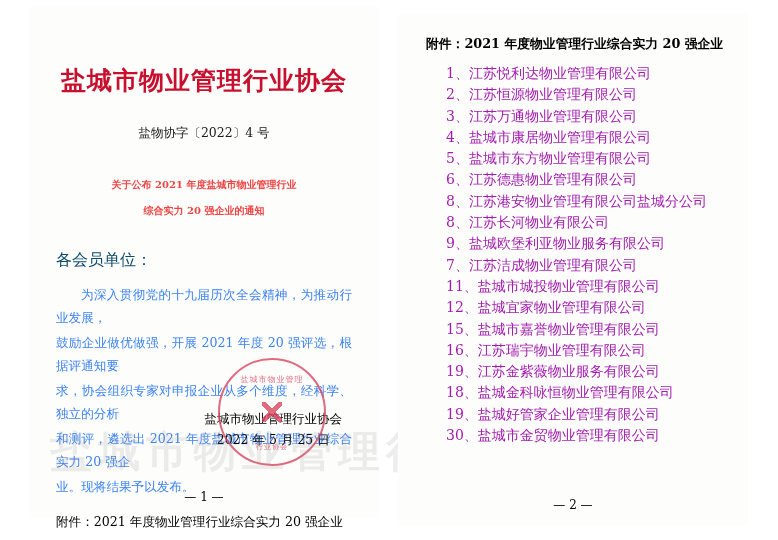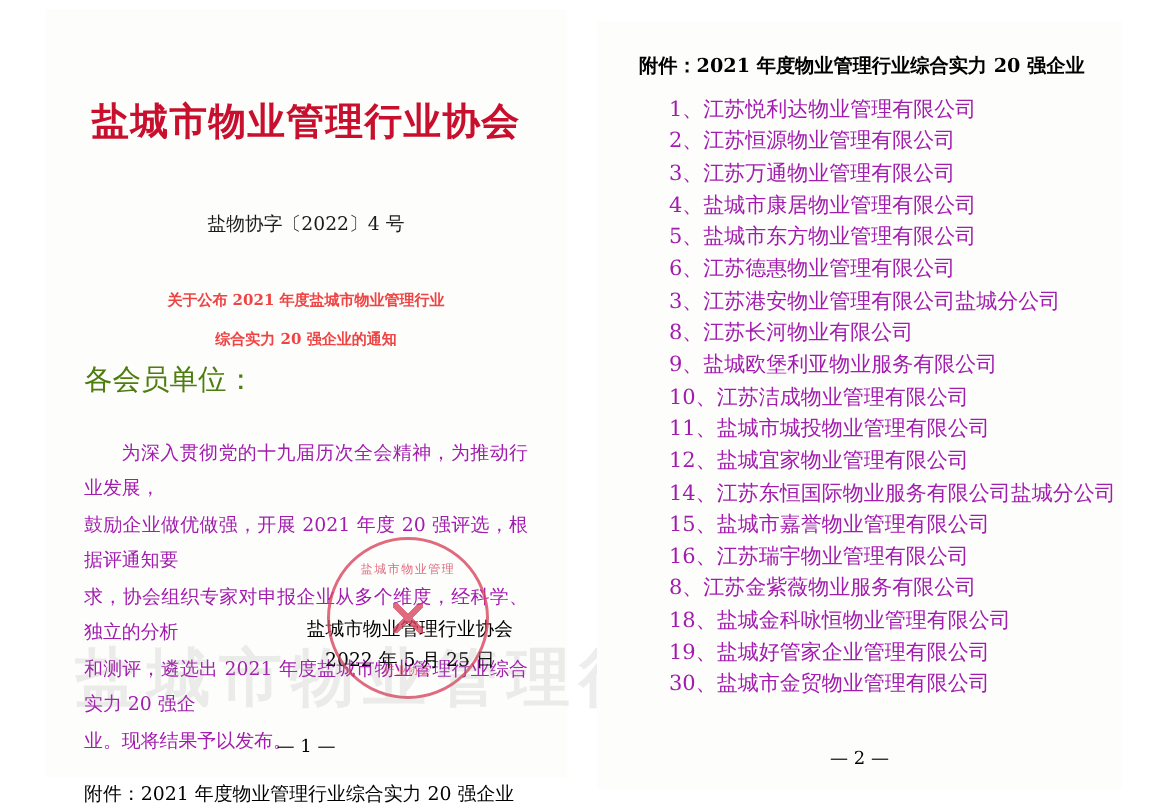--- a/index.html
+++ b/index.html
@@ -33,49 +33,50 @@
     margin-top: 58px;
     text-align: center;
     font-family: "DejaVu Serif", serif;
     font-weight: bold;
     font-size: 25px;
     letter-spacing: 1px;
     color: #c8102e;
     white-space: nowrap;
   }
   .doc-number {
-    margin-top: 44px;
+    margin-top: 28px;
     text-align: center;
     font-family: "DejaVu Serif", serif;
     font-size: 12.5px;
     color: #1a1a1a;
   }
   .doc-heading {
     margin-top: 30px;
     text-align: center;
     font-family: "DejaVu Serif", serif;
     font-weight: bold;
     font-size: 10px;
     line-height: 26px;
     color: #ef4444;
   }
   .doc-salutation {
+    margin-top: 26px;
     padding-left: 26px;
     font-family: "DejaVu Serif", serif;
-    font-size: 19px;
-    color: #4d7c0f;
+    font-size: 16px;
+    color: #0c4a6e;
   }
   .doc-body {
-    margin-top: 24px;
+    margin-top: 12px;
     padding: 0 26px;
     font-family: "DejaVu Serif", serif;
     font-size: 12.6px;
     line-height: 23px;
     text-align: justify;
-    color: #a21caf;
+    color: #3b82f6;
   }
   .doc-body p {
     margin: 0 0 2px 0;
   }
   .doc-body p.indent {
     text-indent: 25px;
   }
   .doc-attach {
     margin-top: 16px;
     padding-left: 26px;
@@ -225,30 +226,29 @@
 
   <div class="doc-right">
     <div class="attach-title">附件：2021 年度物业管理行业综合实力 20 强企业</div>
     <ul class="company-list" id="company-list">
         <li><span>1、江苏悦利达物业管理有限公司</span></li>
         <li><span>2、江苏恒源物业管理有限公司</span></li>
         <li><span>3、江苏万通物业管理有限公司</span></li>
         <li><span>4、盐城市康居物业管理有限公司</span></li>
         <li><span>5、盐城市东方物业管理有限公司</span></li>
         <li><span>6、江苏德惠物业管理有限公司</span></li>
-        <li><span>3、江苏港安物业管理有限公司盐城分公司</span></li>
+        <li><span>8、江苏港安物业管理有限公司盐城分公司</span></li>
         <li><span>8、江苏长河物业有限公司</span></li>
         <li><span>9、盐城欧堡利亚物业服务有限公司</span></li>
-        <li><span>10、江苏洁成物业管理有限公司</span></li>
+        <li><span>7、江苏洁成物业管理有限公司</span></li>
         <li class="row-wrap"><span class="highlight">11、盐城市城投物业管理有限公司</span></li>
         <li><span>12、盐城宜家物业管理有限公司</span></li>
-        <li><span>14、江苏东恒国际物业服务有限公司盐城分公司</span></li>
         <li><span>15、盐城市嘉誉物业管理有限公司</span></li>
         <li><span>16、江苏瑞宇物业管理有限公司</span></li>
-        <li><span>8、江苏金紫薇物业服务有限公司</span></li>
+        <li><span>19、江苏金紫薇物业服务有限公司</span></li>
         <li><span>18、盐城金科咏恒物业管理有限公司</span></li>
         <li><span>19、盐城好管家企业管理有限公司</span></li>
         <li><span>30、盐城市金贸物业管理有限公司</span></li>
       </ul>
     <div class="page-num">— 2 —</div>
   </div>
 
 </div>
 
 </body></html>

